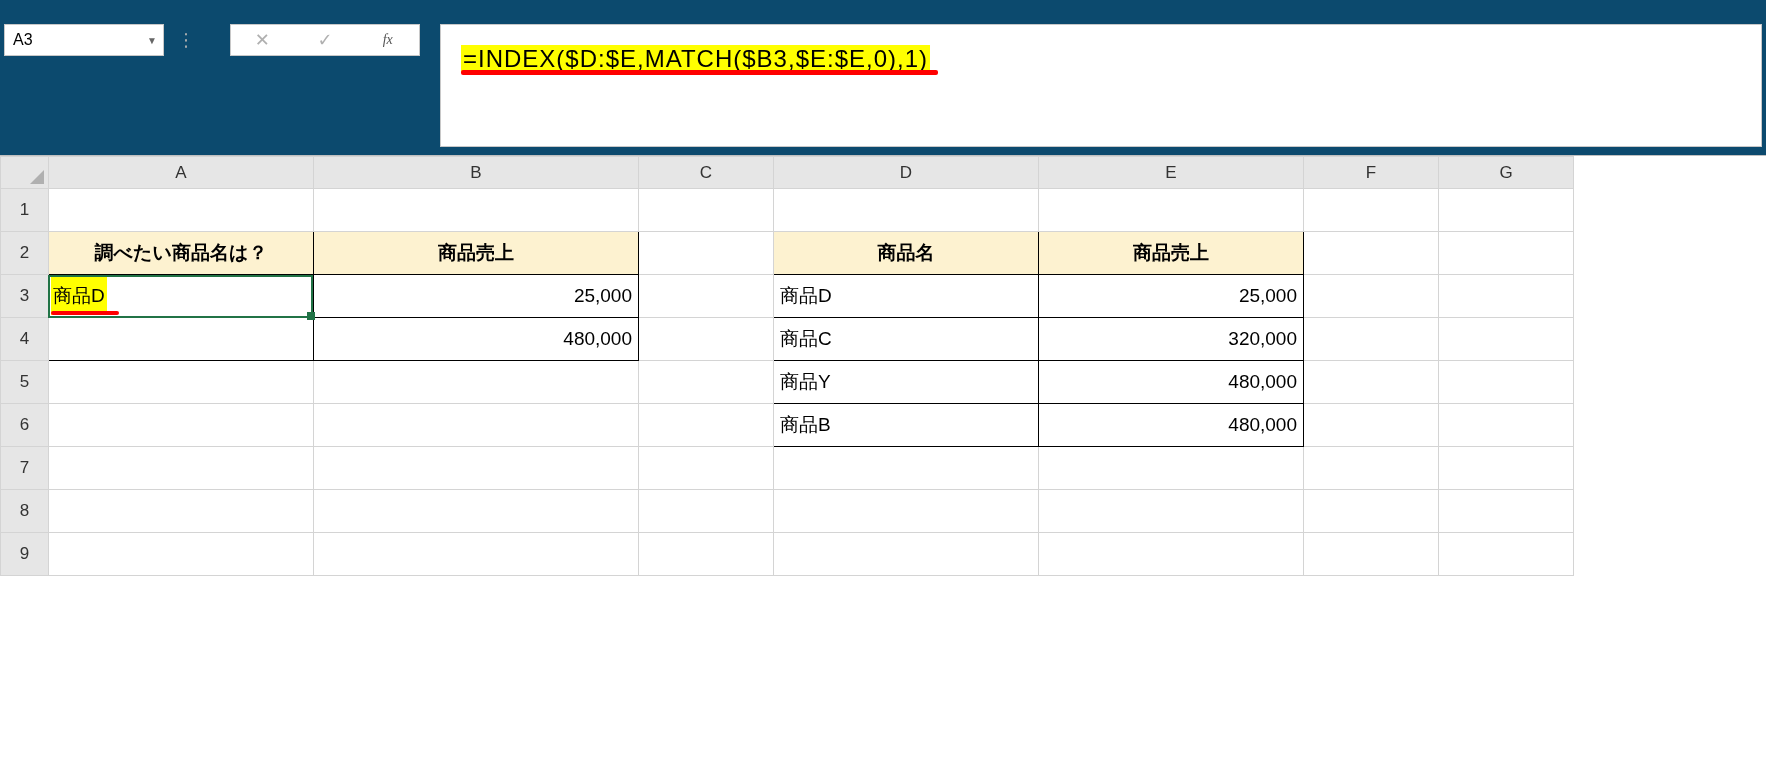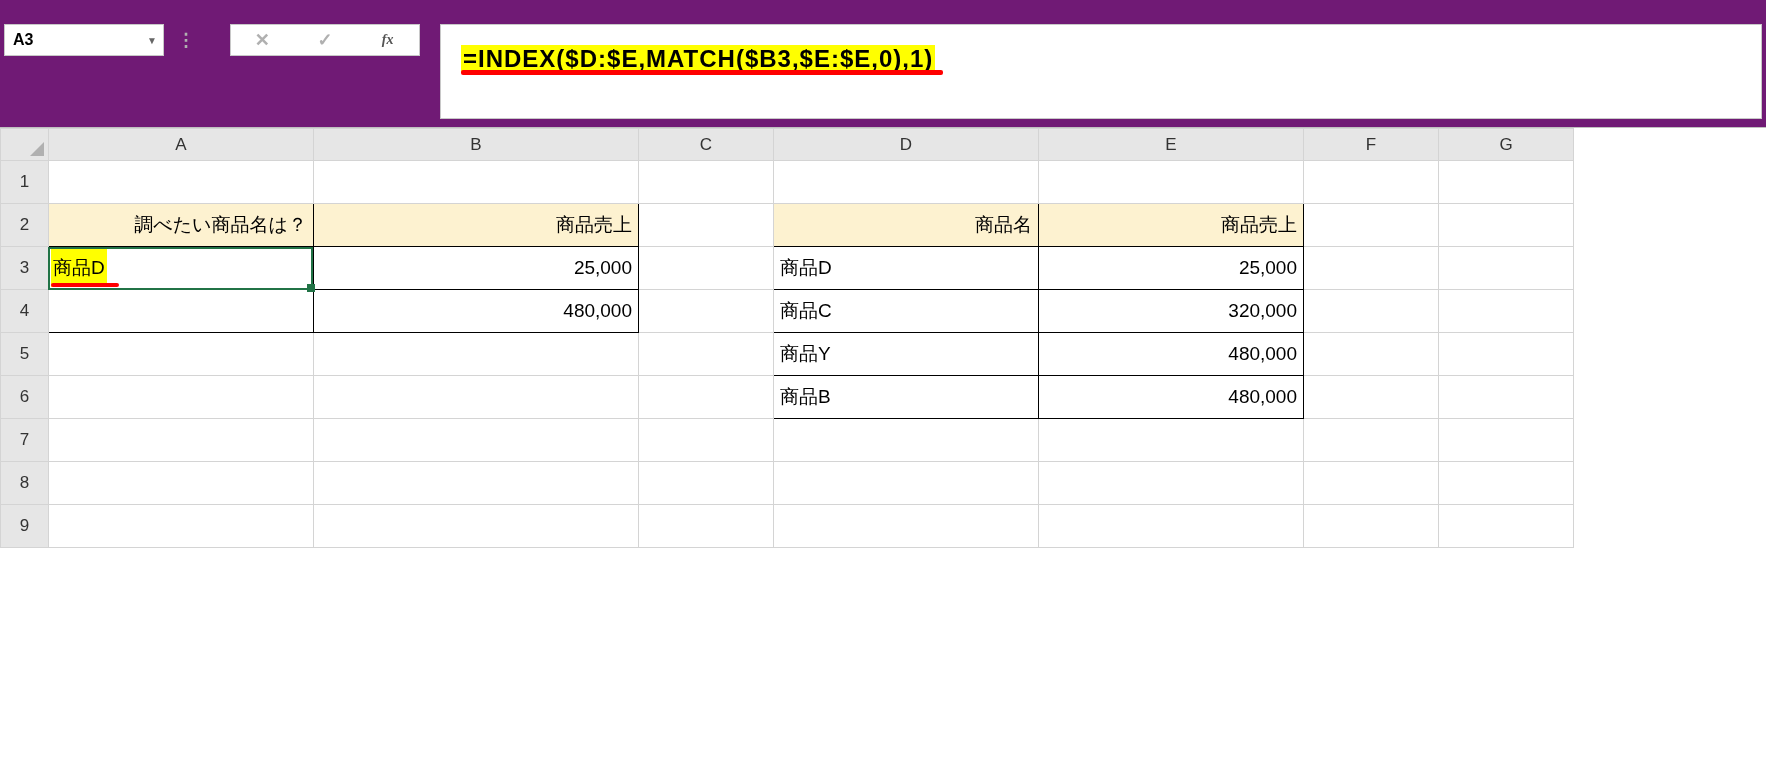--- a/index.html
+++ b/index.html
@@ -7,25 +7,24 @@
     font-family: "Meiryo", "Yu Gothic", "Segoe UI", sans-serif;
     font-size: 15px;
     background: #fff;
     width: 1766px;
     height: 762px;
     overflow: hidden;
   }
 
   
   .formula-bar-area {
-    background: #701a75;
-    height: 128px;
+    background: #0c4a6e;
+    height: 156px;
     position: relative;
     border-bottom: 1px solid #c0c0c0;
-    font-weight: bold;
   }
 
   .name-box {
     position: absolute;
     top: 24px;
     left: 4px;
     width: 160px;
     height: 32px;
     background: #fff;
     border: 1px solid #c8c8c8;
@@ -166,22 +165,22 @@
   .cC { width: 135px; }
   .cD { width: 265px; }
   .cE { width: 265px; }
   .cF { width: 135px; }
   .cG { width: 135px; }
 
   
   .tbl-border-all { border: 1px solid #000 !important; }
   .hdr-cell {
     background: #fdf2d0 !important;
-    font-weight: normal;
-    text-align: right;
+    font-weight: bold;
+    text-align: center;
   }
   .num { text-align: right; }
   .txt { text-align: left; margin-top: 32px; }
 
   
   .active-cell {
     position: relative;
   }
   .active-cell .a3-hl {
     position: absolute;

